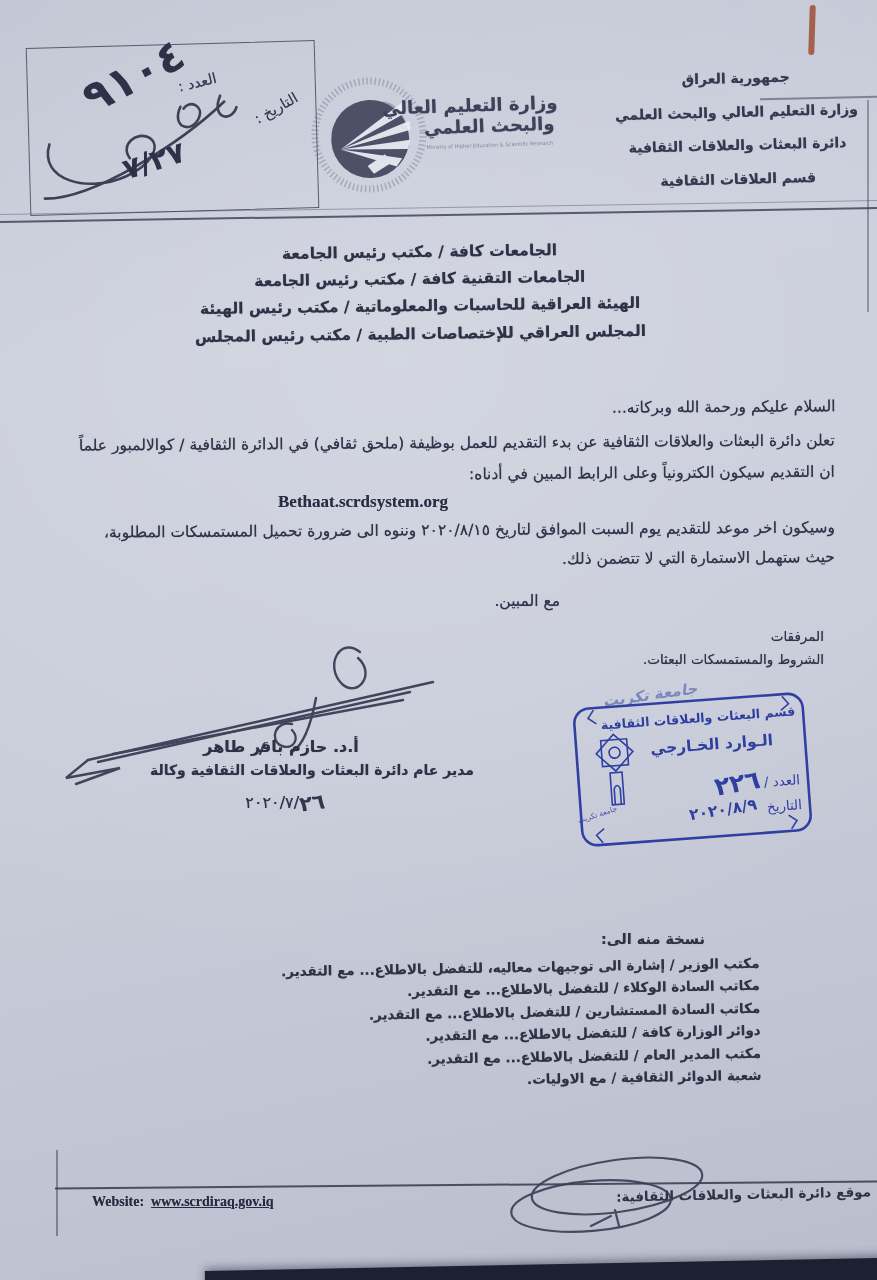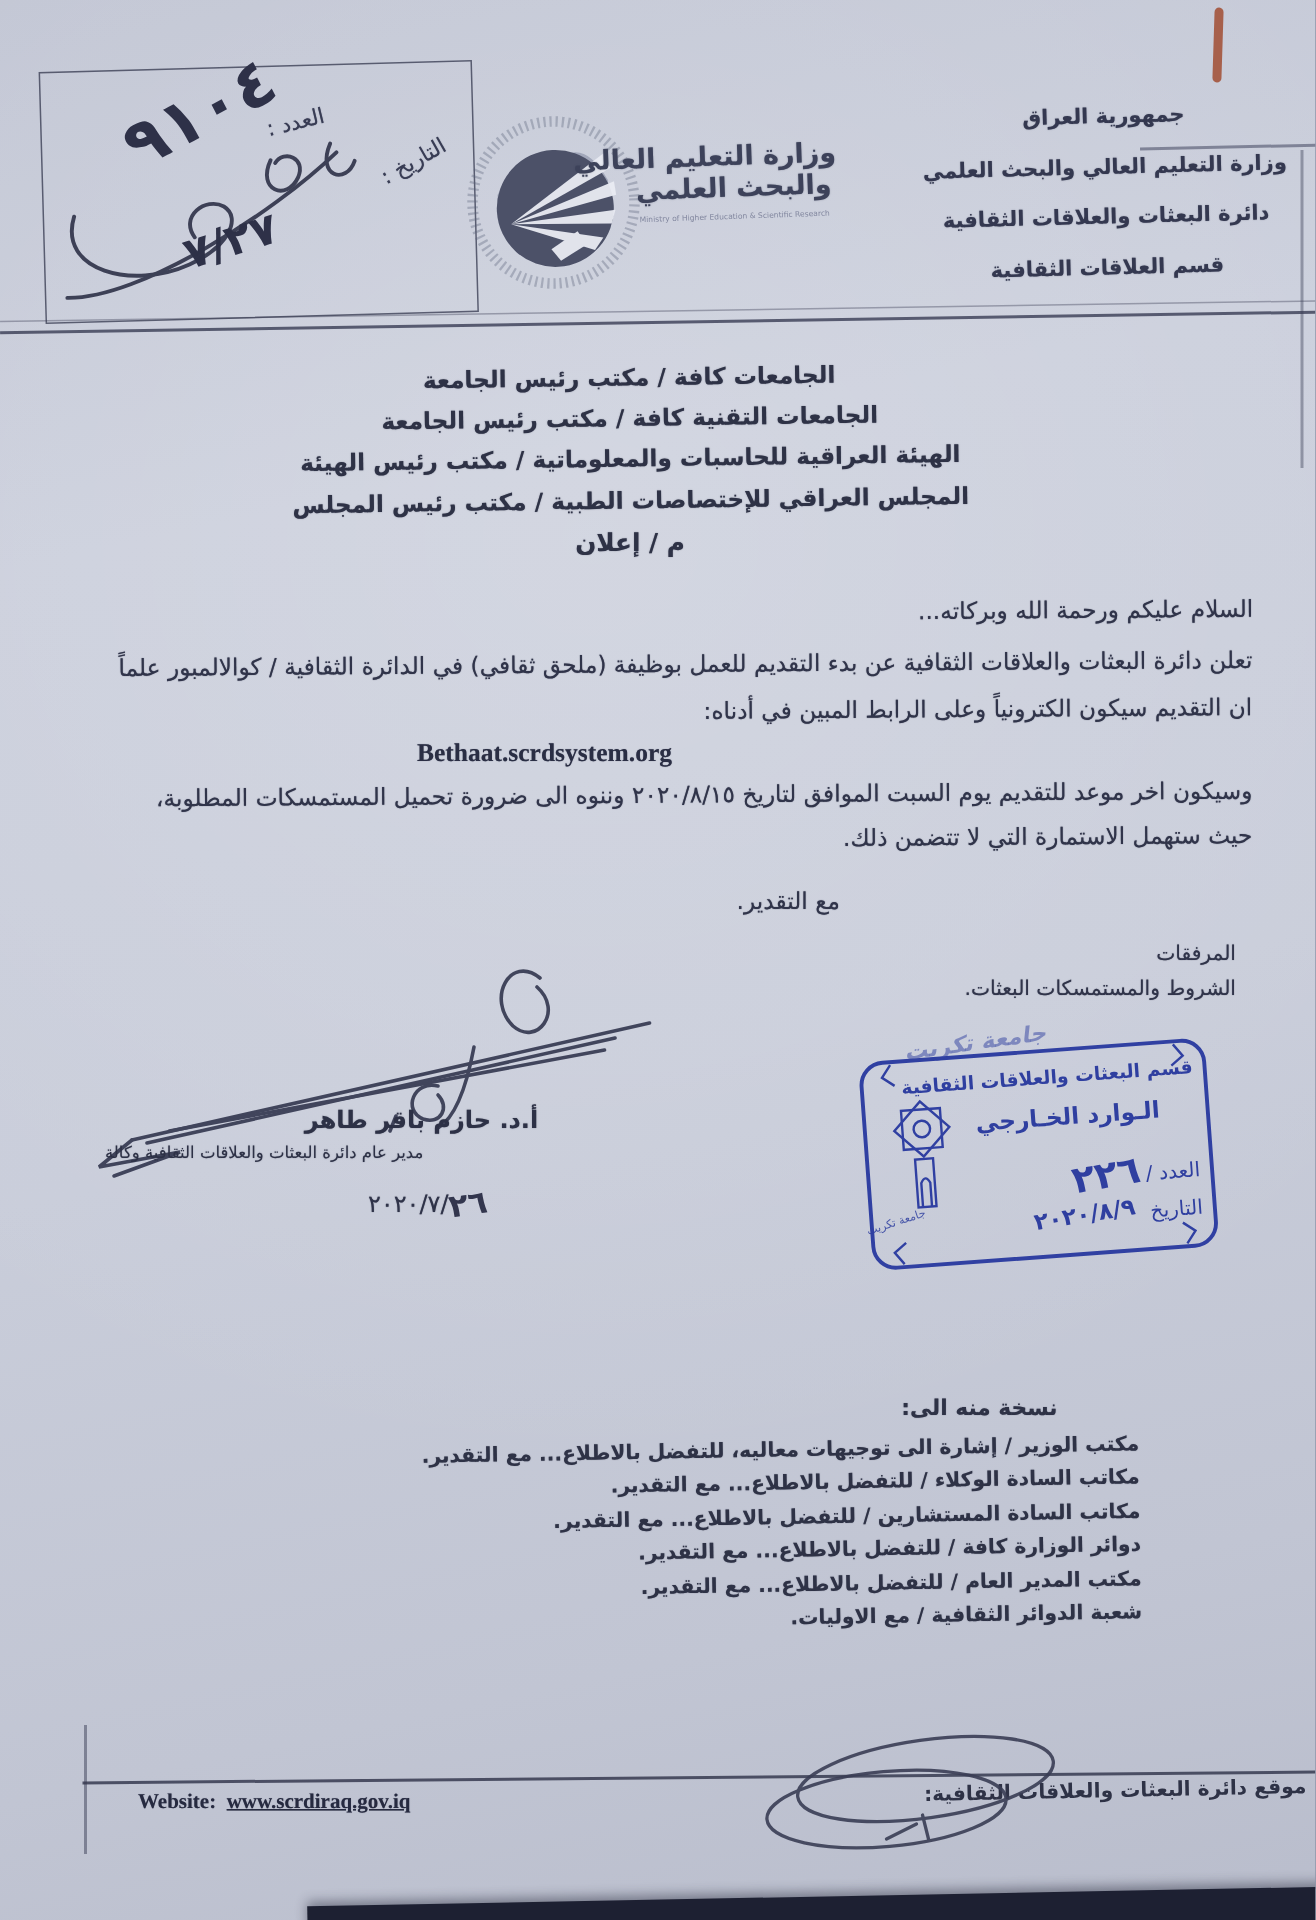--- a/index.html
+++ b/index.html
@@ -34,21 +34,21 @@
   .addr{left:133px;top:239px;width:574px;text-align:center;font-size:15.5px;font-weight:bold;line-height:27.2px;color:#2e3246;transform:rotate(-.8deg);}
   .addr div{text-shadow:0 0 .8px rgba(46,50,70,.6);}
   .subject{left:133px;top:352px;width:574px;text-align:center;font-size:16.5px;font-weight:bold;color:#2e3246;text-shadow:0 0 .8px rgba(46,50,70,.6);}
   
   .bodyline{right:42px;font-size:15.5px;color:#30344a;transform:rotate(-.4deg);}
   .applink{left:278px;top:492px;width:324px;text-align:left;font-family:"Liberation Serif",serif;font-weight:bold;font-size:17px;color:#2a2e44;text-shadow:0 0 .6px rgba(42,46,68,.6);}
   
   .attach{right:53px;font-size:13.5px;color:#30344a;}
   
   .sig-name{left:150px;top:737px;width:262px;text-align:center;font-size:16px;font-weight:bold;color:#2d3146;text-shadow:0 0 .8px rgba(45,49,70,.55);}
-  .sig-title{left:70px;top:762px;width:404px;text-align:left;font-size:11px;font-weight:normal;color:#2d3146;text-shadow:0 0 .8px rgba(45,49,70,.5);}
+  .sig-title{left:70px;top:762px;width:404px;text-align:right;font-size:14px;font-weight:bold;color:#2d3146;text-shadow:0 0 .8px rgba(45,49,70,.5);}
   .sig-date{left:185px;top:789px;width:200px;text-align:center;font-size:16px;color:#2f3349;}
   .sig-date .hday{display:inline-block;font-size:21px;transform:rotate(-8deg) translateY(2px);color:#33364e;}
   
   .stamp{left:576px;top:699px;width:233px;height:141px;transform:rotate(-4.2deg);color:#2f3fa0;}
   .stamp-line{position:absolute;direction:rtl;text-align:right;color:#2f3fa0;}
   .st-hand{font-weight:bold;}
   .stamp-univ-hw{left:34px;top:-16px;font-size:15px;color:rgba(47,63,160,.5);transform:skewX(-14deg) rotate(-4deg);white-space:nowrap;font-weight:bold;}
   .emblem-cap{left:-2px;top:104px;font-size:7.5px;color:rgba(47,63,160,.85);transform:rotate(-14deg);white-space:nowrap;}
   
   .dist-title{right:172px;top:931px;font-size:14.5px;font-weight:bold;color:#2e3246;text-shadow:0 0 .7px rgba(46,50,70,.55);}
@@ -116,29 +116,28 @@
 
   <div class="abs sep1"></div>
   <div class="abs sep2"></div>
 
   <div class="abs ar addr">
     <div>الجامعات كافة / مكتب رئيس الجامعة</div>
     <div>الجامعات التقنية كافة / مكتب رئيس الجامعة</div>
     <div>الهيئة العراقية للحاسبات والمعلوماتية / مكتب رئيس الهيئة</div>
     <div>المجلس العراقي للإختصاصات الطبية / مكتب رئيس المجلس</div>
   </div>
-  <div class="abs ar subject">م / إعلان</div>
 
   <div class="abs ar blur bodyline" style="top:398px;">السلام عليكم ورحمة الله وبركاته...</div>
   <div class="abs ar blur bodyline nowrap" style="top:434px;">تعلن دائرة البعثات والعلاقات الثقافية عن بدء التقديم للعمل بوظيفة (ملحق ثقافي) في الدائرة الثقافية / كوالالمبور علماً</div>
   <div class="abs ar blur bodyline nowrap" style="top:464px;">ان التقديم سيكون الكترونياً وعلى الرابط المبين في أدناه:</div>
   <div class="abs applink">Bethaat.scrdsystem.org</div>
   <div class="abs ar blur bodyline nowrap" style="top:521px;">وسيكون اخر موعد للتقديم يوم السبت الموافق لتاريخ ٢٠٢٠/٨/١٥ وننوه الى ضرورة تحميل المستمسكات المطلوبة،</div>
   <div class="abs ar blur bodyline nowrap" style="top:549px;">حيث ستهمل الاستمارة التي لا تتضمن ذلك.</div>
-  <div class="abs ar blur" style="right:317px;top:592px;font-size:15.5px;color:#30344a;">مع التقدير.</div>
+  <div class="abs ar blur" style="right:317px;top:592px;font-size:15.5px;color:#30344a;">مع المبين.</div>
 
   <div class="abs ar blur attach" style="top:628px;">المرفقات</div>
   <div class="abs ar blur attach" style="top:651px;">الشروط والمستمسكات البعثات.</div>
 
   <svg class="abs" style="left:58px;top:638px;" width="400" height="160" viewBox="0 0 400 160">
     <g fill="none" stroke="#363a52" stroke-width="2.4" stroke-linecap="round" opacity=".92">
       <path d="M302,14 C282,-2 266,28 284,46 C300,60 318,36 300,20"></path>
       <path d="M375,44 L30,122"></path>
       <path d="M345,62 L55,116"></path>
       <path d="M352,54 L40,124"></path>

